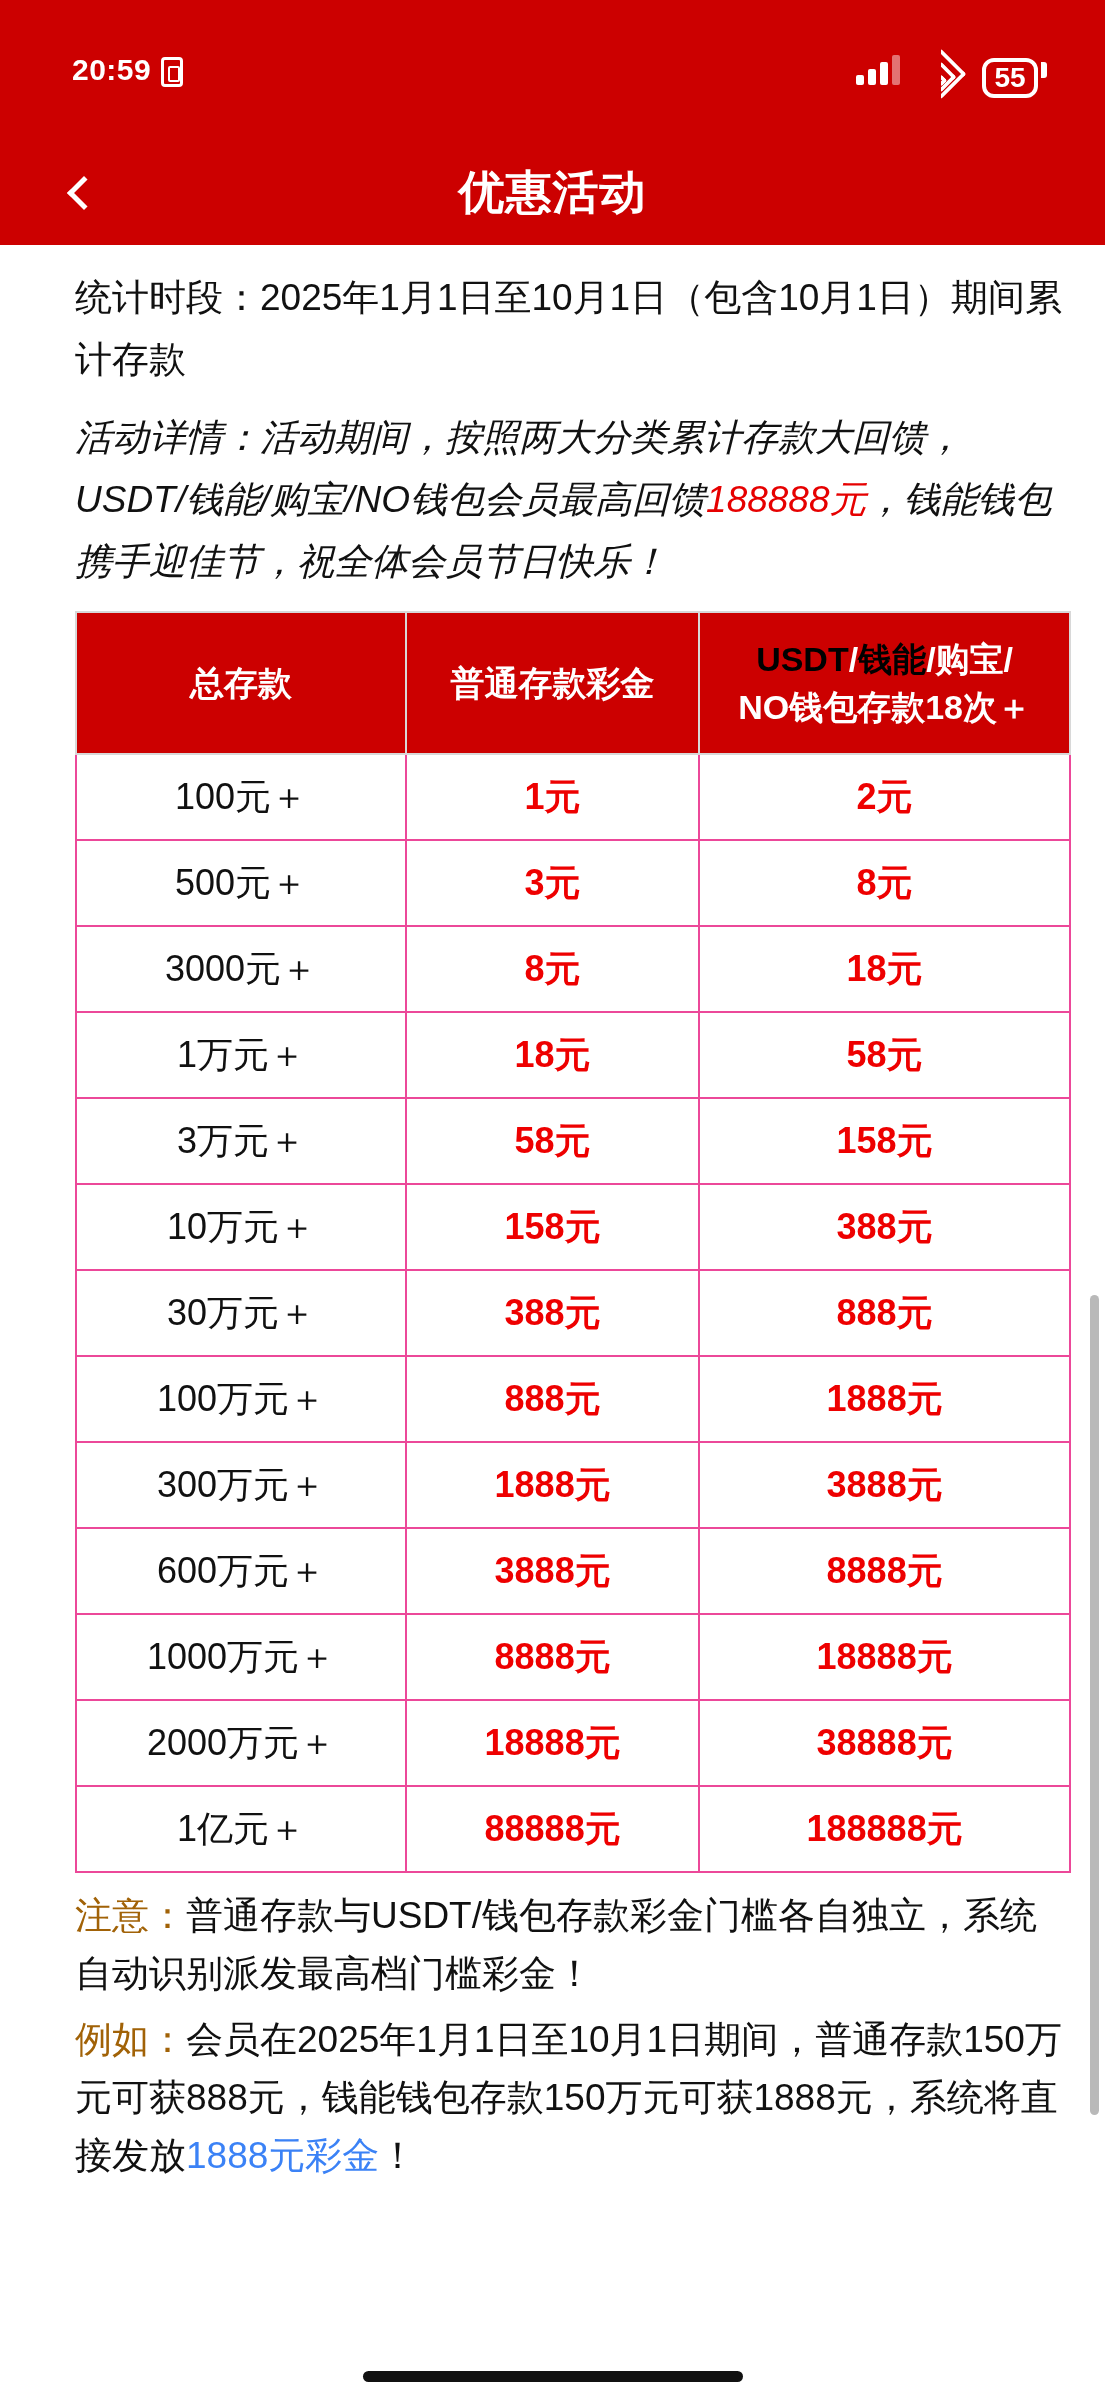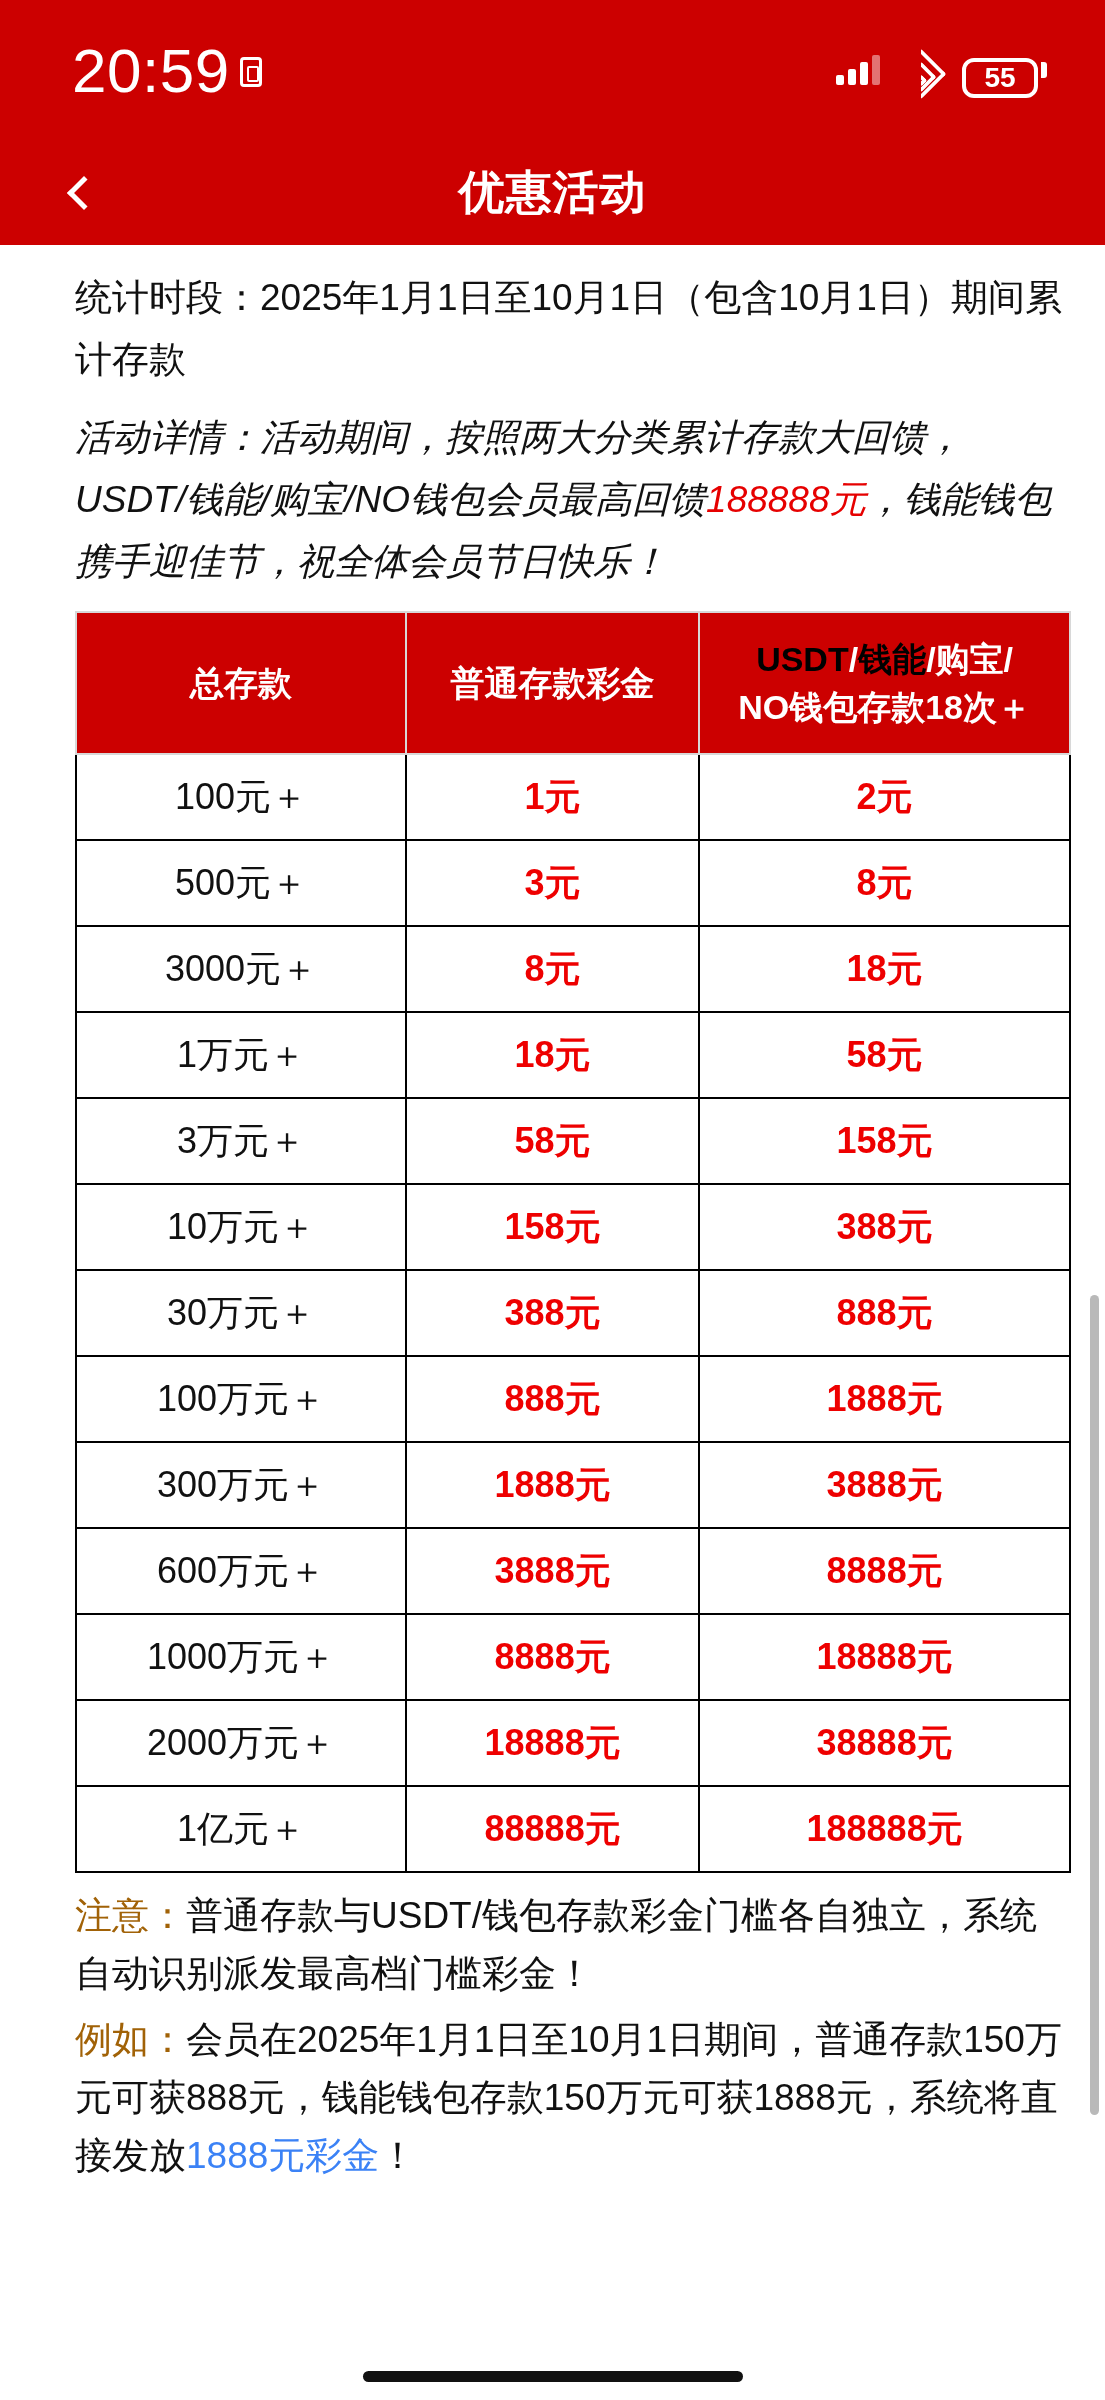--- a/index.html
+++ b/index.html
@@ -26,22 +26,22 @@
     color: #ffffff;
     display: flex;
     align-items: center;
     justify-content: space-between;
     padding: 0 58px 0 72px;
   }
   .status-left {
     display: flex;
     align-items: center;
     gap: 10px;
-    font-size: 62px;
-    font-weight: normal;
+    font-size: 30px;
+    font-weight: bold;
     letter-spacing: 0.5px;
   }
   .lock-glyph {
     display: inline-block;
     width: 22px;
     height: 30px;
     border: 3px solid #ffffff;
     border-radius: 4px;
     position: relative;
     margin-top: 4px;
@@ -92,21 +92,21 @@
     border-radius: 3px;
   }
   .wifi span.a { width: 36px; height: 36px; top: 2px; }
   .wifi span.b { width: 22px; height: 22px; top: 12px; }
   .wifi span.c { width: 9px; height: 9px; top: 22px; }
   .battery {
     display: flex;
     align-items: center;
   }
   .battery-body {
-    width: 76px;
+    width: 56px;
     height: 40px;
     border: 4px solid #ffffff;
     border-radius: 12px;
     display: flex;
     align-items: center;
     justify-content: center;
     font-size: 28px;
     font-weight: bold;
     color: #ffffff;
     margin-top: 15px;
@@ -191,21 +191,21 @@
     font-size: 34px;
     font-weight: bold;
     line-height: 48px;
     padding: 22px 8px;
     border: 2px solid #d8d8d8;
     text-align: center;
     vertical-align: middle;
   }
   table.promo th .yellow { color: #000000; }
   table.promo td {
-    border: 2px solid #000000;
+    border: 2px solid #ec4899;
     text-align: center;
     font-size: 36px;
     padding: 16px 6px;
     height: 86px;
     color: #111111;
     vertical-align: middle;
   }
   table.promo td.amount {
     color: #ee0000;
     font-weight: bold;

